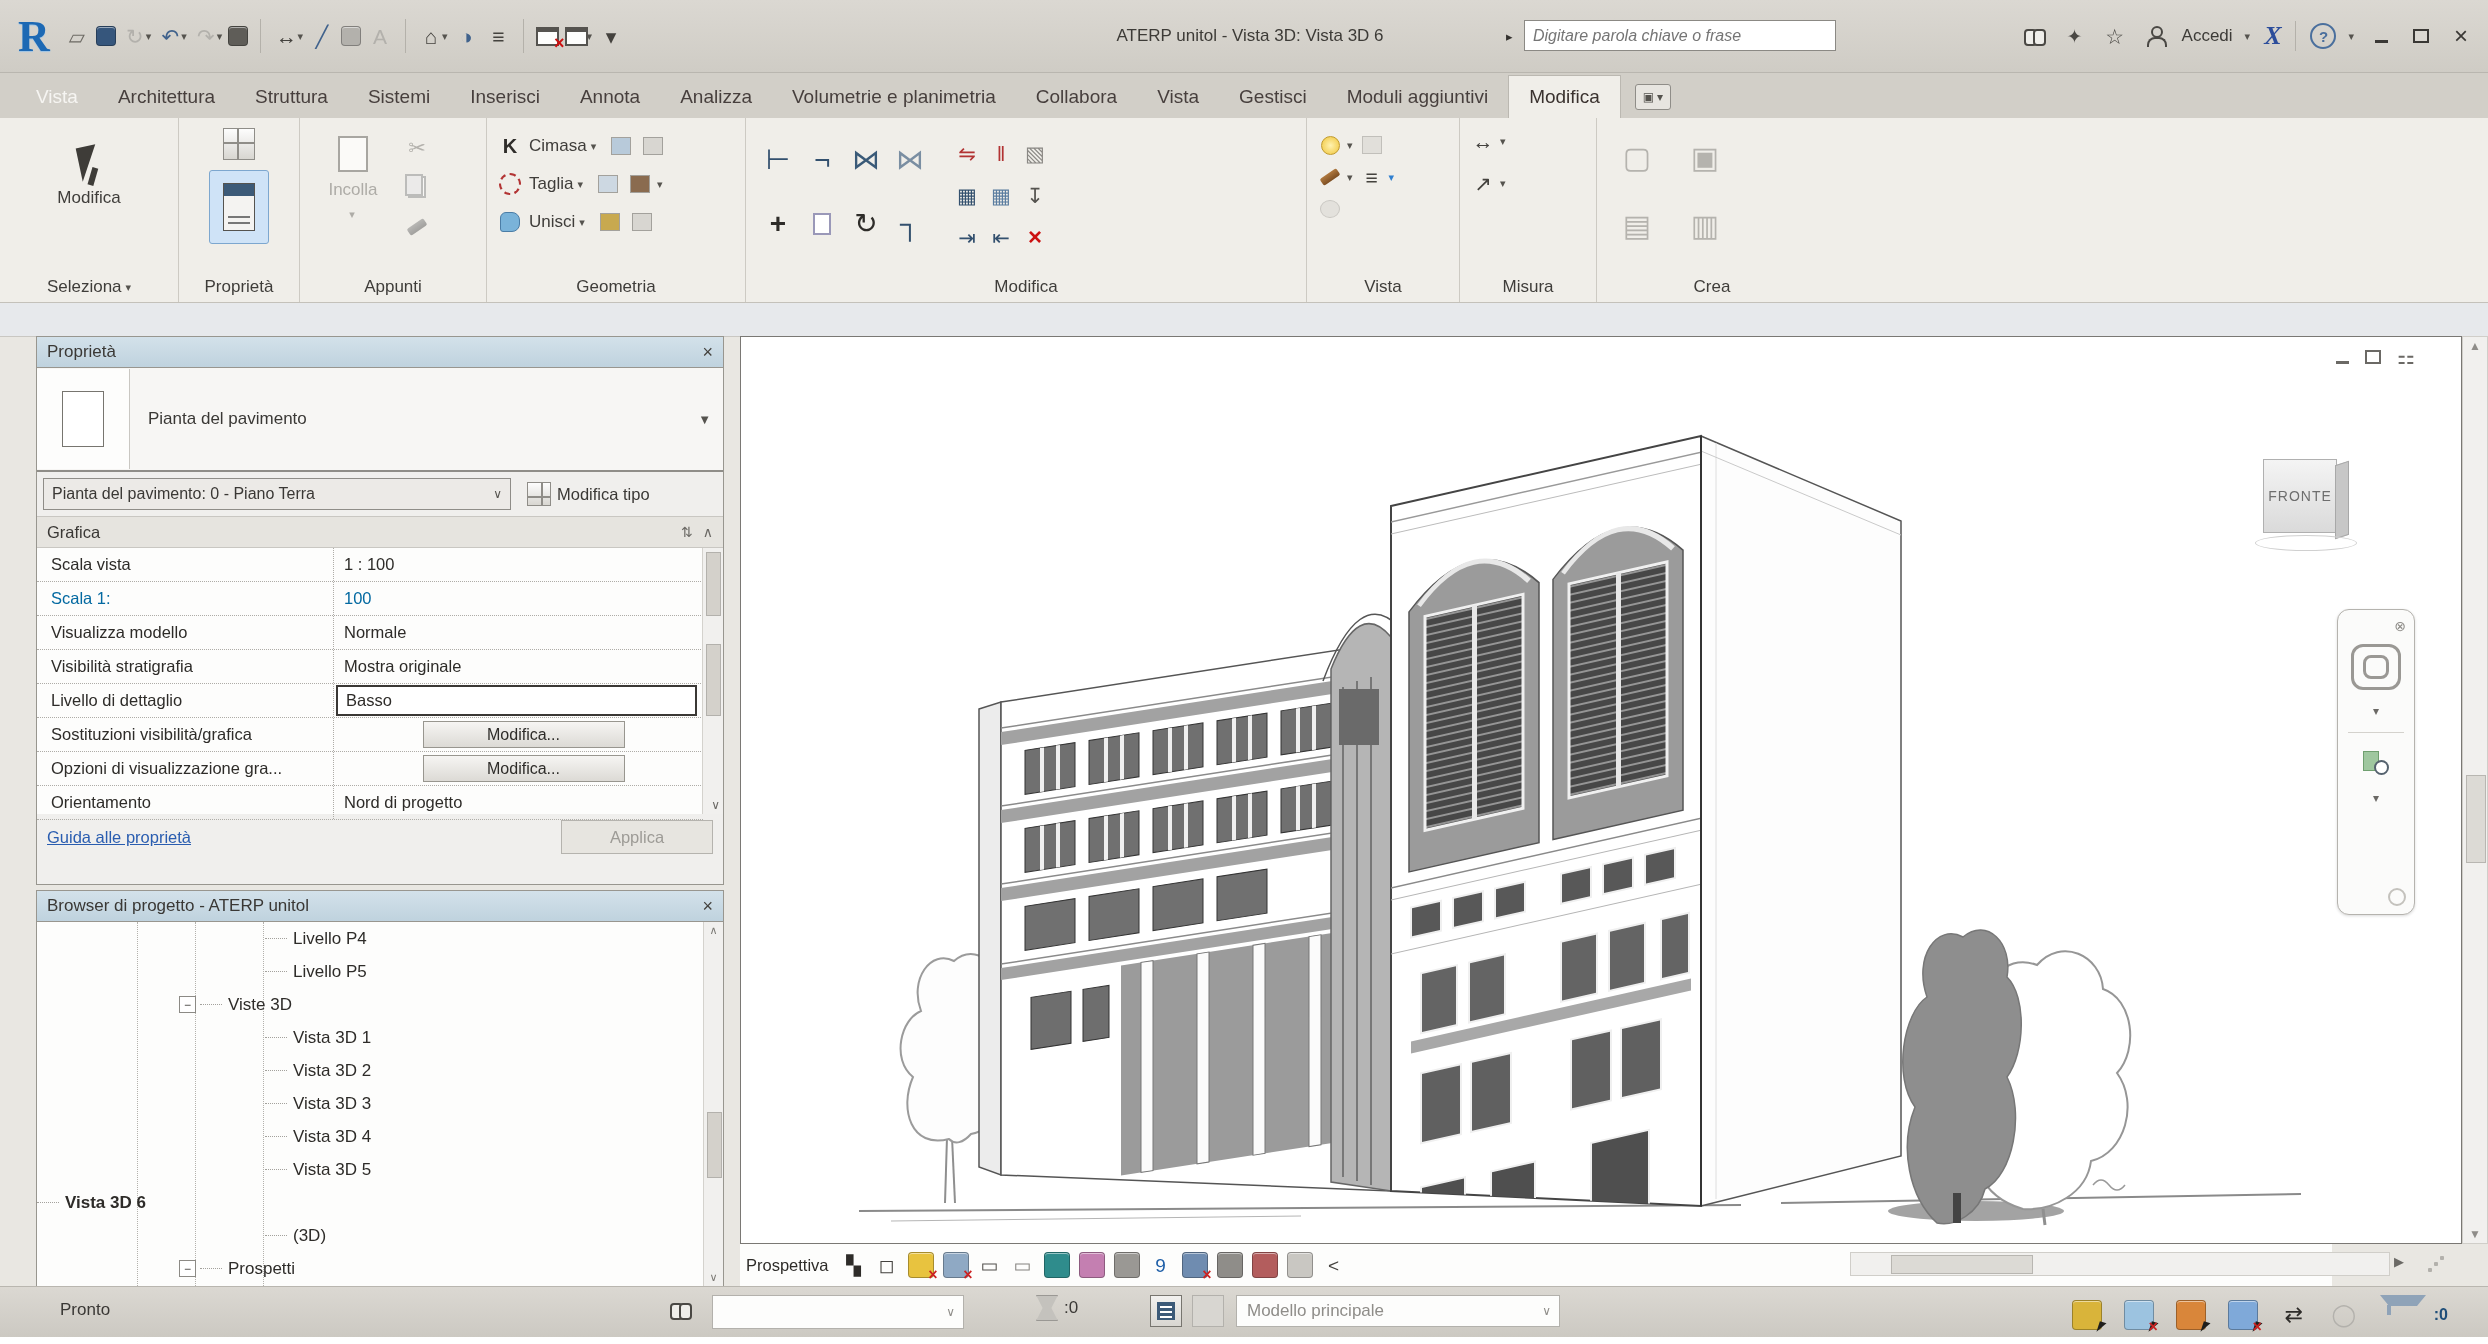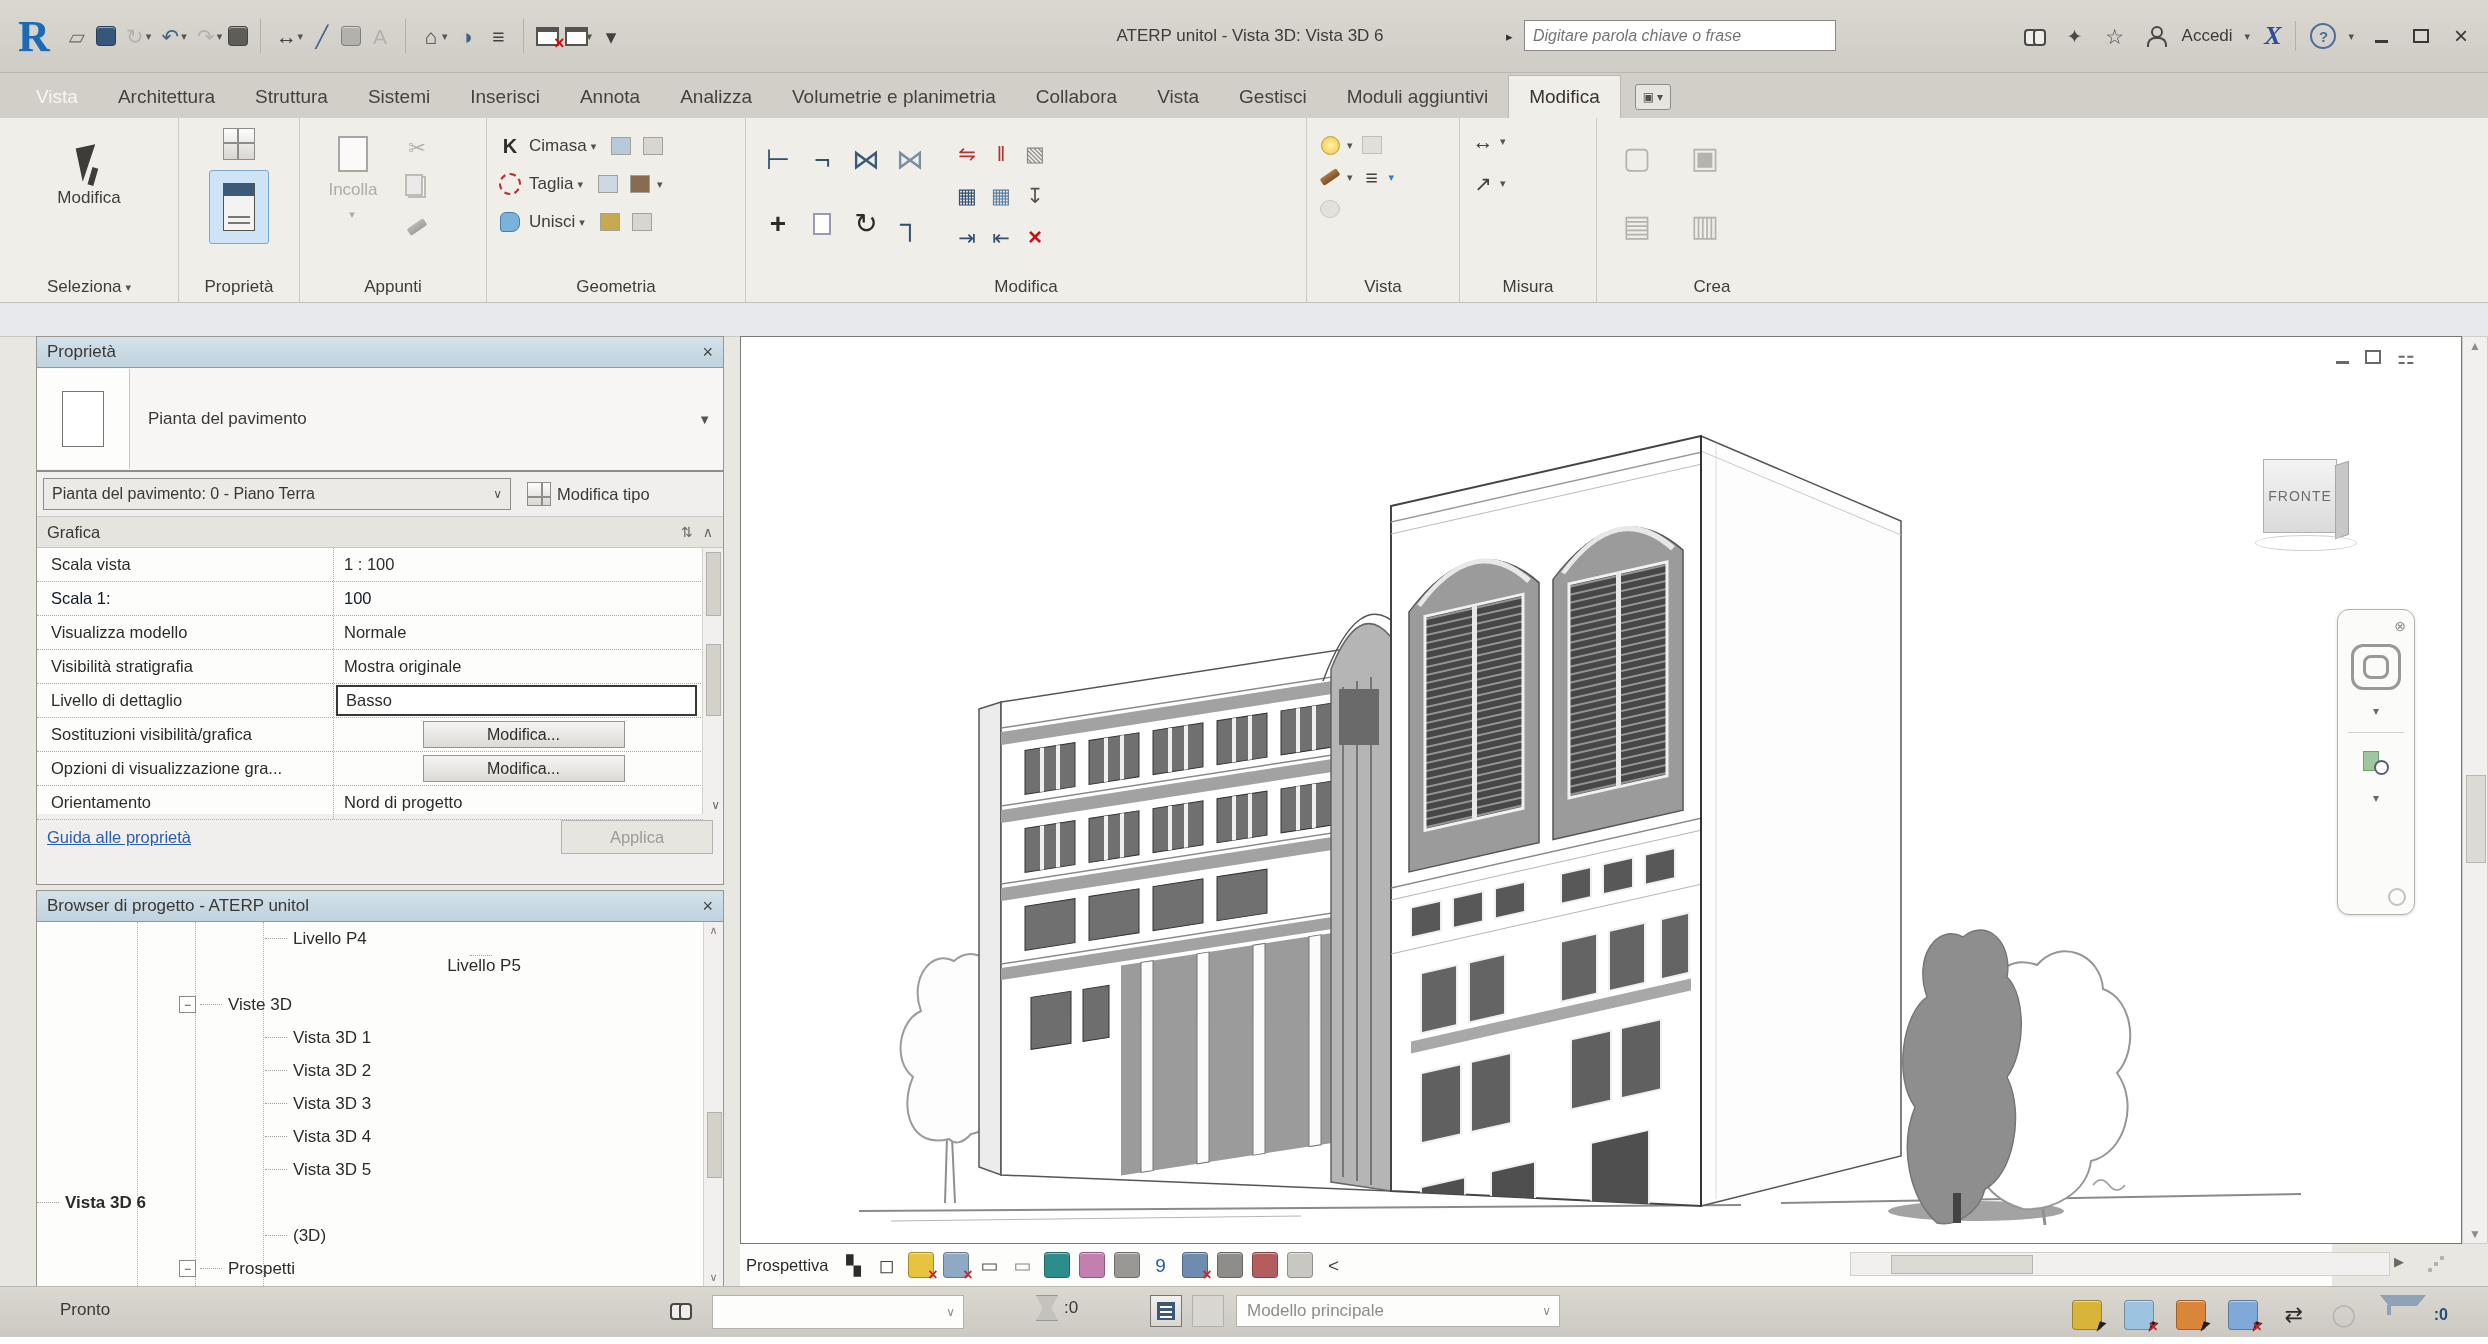--- a/index.html
+++ b/index.html
@@ -96,21 +96,21 @@
   .instrow{height:44px;display:flex;align-items:center;gap:8px;padding:0 6px;background:#f0efed;}
   .instsel{flex:0 0 468px;height:32px;background:#eceae7;border:1px solid #8f8d88;display:flex;align-items:center;font-size:16px;color:#3a3835;padding:0 8px;box-sizing:border-box;}
   .instsel .chev{margin-left:auto;font-size:12px;color:#55534e;}
   .edittype{height:36px;display:flex;align-items:center;gap:6px;font-size:16.5px;color:#3a3835;padding:0 8px;}
   .secbar{height:30px;background:#e6e4df;border-top:1px solid #c9c7c2;border-bottom:1px solid #c9c7c2;display:flex;align-items:center;padding:0 10px;font-size:16.5px;color:#3a3835;}
   .secbar .icons{margin-left:auto;display:flex;gap:10px;color:#6b6965;font-size:14px;}
   .grid{position:relative;background:#fdfdfc;}
   .prow{display:flex;height:33px;border-bottom:1px dotted #aeaca7;font-size:16.5px;color:#2e2c29;}
   .prow .pl{flex:0 0 296px;display:flex;align-items:center;padding-left:14px;box-sizing:border-box;}
   .prow .pv{flex:1;display:flex;align-items:center;padding-left:10px;border-left:1px dotted #aeaca7;box-sizing:border-box;position:relative;}
-  .prow.disabled .pl,.prow.disabled .pv{color:#0f172a;}
+  .prow.disabled .pl,.prow.disabled .pv{color:#0369a1;}
   .editbox{position:absolute;left:2px;right:6px;top:1px;bottom:1px;border:2px solid #3a3835;background:#fff;display:flex;align-items:center;padding-left:8px;}
   .rowbtn{width:200px;height:25px;background:linear-gradient(#f6f5f3,#dcdad5);border:1px solid #98968f;font-size:16px;color:#2e2c29;display:flex;align-items:center;justify-content:center;margin:0 auto;}
   .gutter{position:absolute;right:0;top:0;bottom:0;width:20px;background:#f1f0ee;border-left:1px solid #d4d2cd;}
   .gutter .thumb{position:absolute;left:3px;width:13px;background:#d4d1cb;border:1px solid #b3b1ac;}
   .gridfoot{height:46px;display:flex;align-items:center;padding:0 10px;background:#f0efed;}
   .guida{font-size:16.5px;color:#2a5db0;text-decoration:underline;}
   .applica{margin-left:auto;width:150px;height:32px;background:#e7e5e0;border:1px solid #b5b3ae;color:#9d9b96;font-size:16.5px;display:flex;align-items:center;justify-content:center;}
   .gdown{position:absolute;right:3px;bottom:2px;font-size:12px;color:#6b6965;}
 
   
@@ -578,21 +578,21 @@
     </div>
     <div class="treewrap">
       <span class="guide" style="left:100px;"></span>
       <span class="guide" style="left:158px;"></span>
       <span class="guide" style="left:226px;"></span>
       <div id="tree-items" style="margin-right:20px;">
           <div class="trow" style="padding-left: 228px;">
             <span class="dash"></span>
             <span>Livello P4</span>
           </div>
-          <div class="trow" style="padding-left: 228px; flex-direction: column;">
+          <div class="trow" style="padding-left: 228px;">
             <span class="dash"></span>
             <span>Livello P5</span>
           </div>
           <div class="trow" style="padding-left: 142px;">
             <span class="expander">−</span>
             <span class="dash"></span>
             <span>Viste 3D</span>
           </div>
           <div class="trow" style="padding-left: 228px;">
             <span class="dash"></span>

